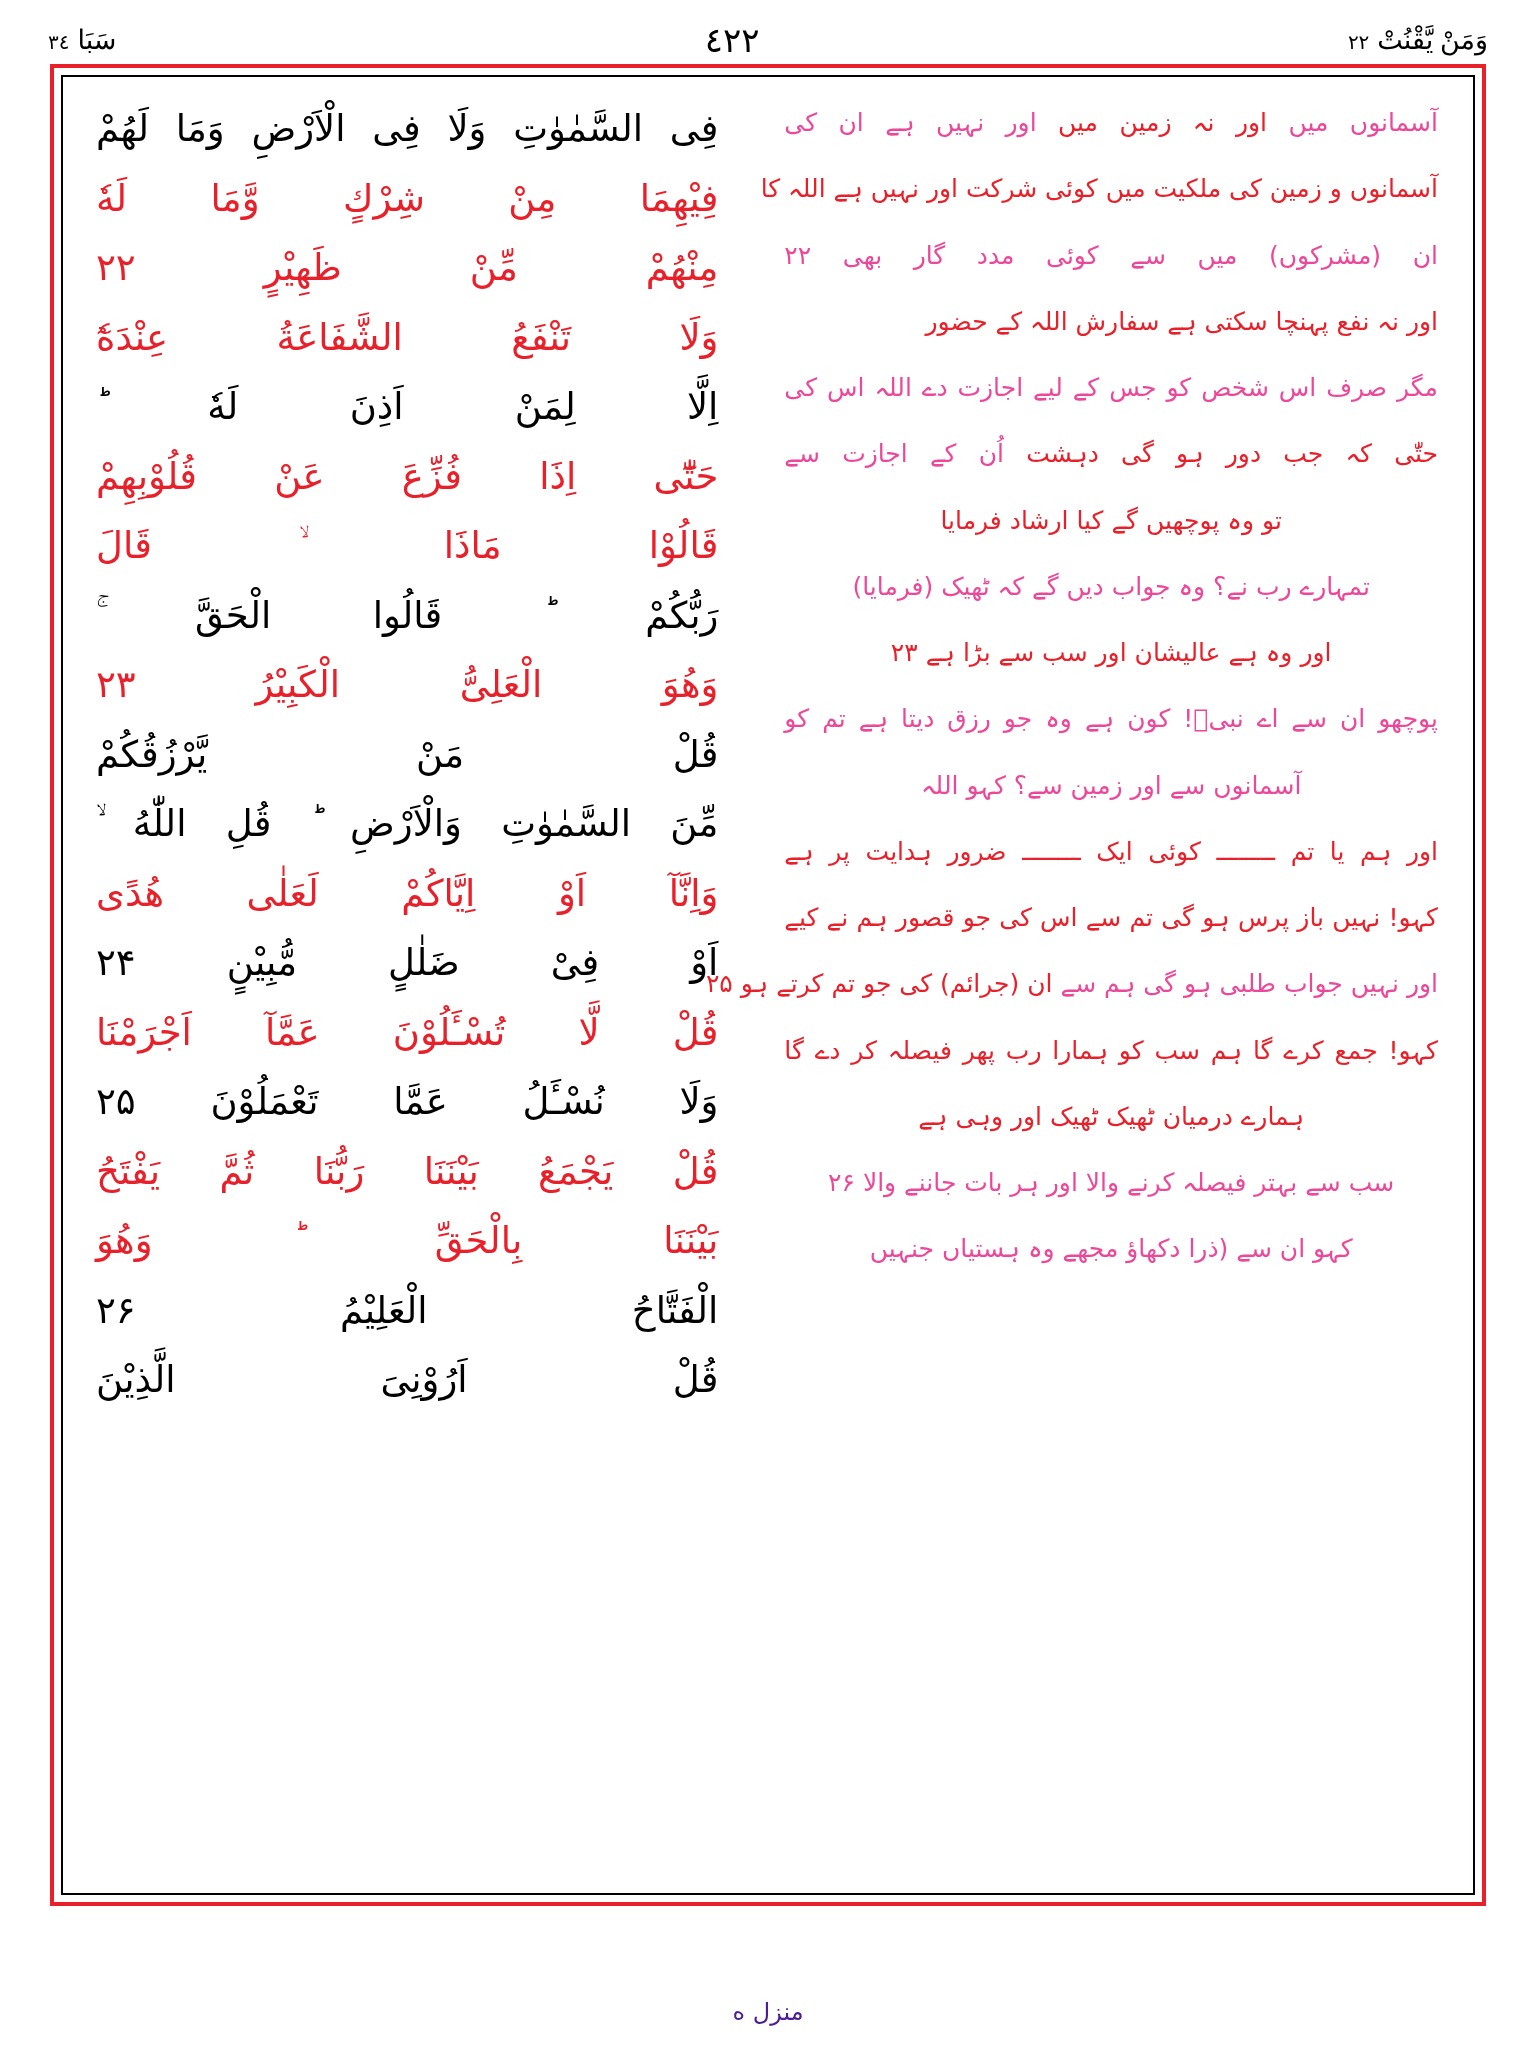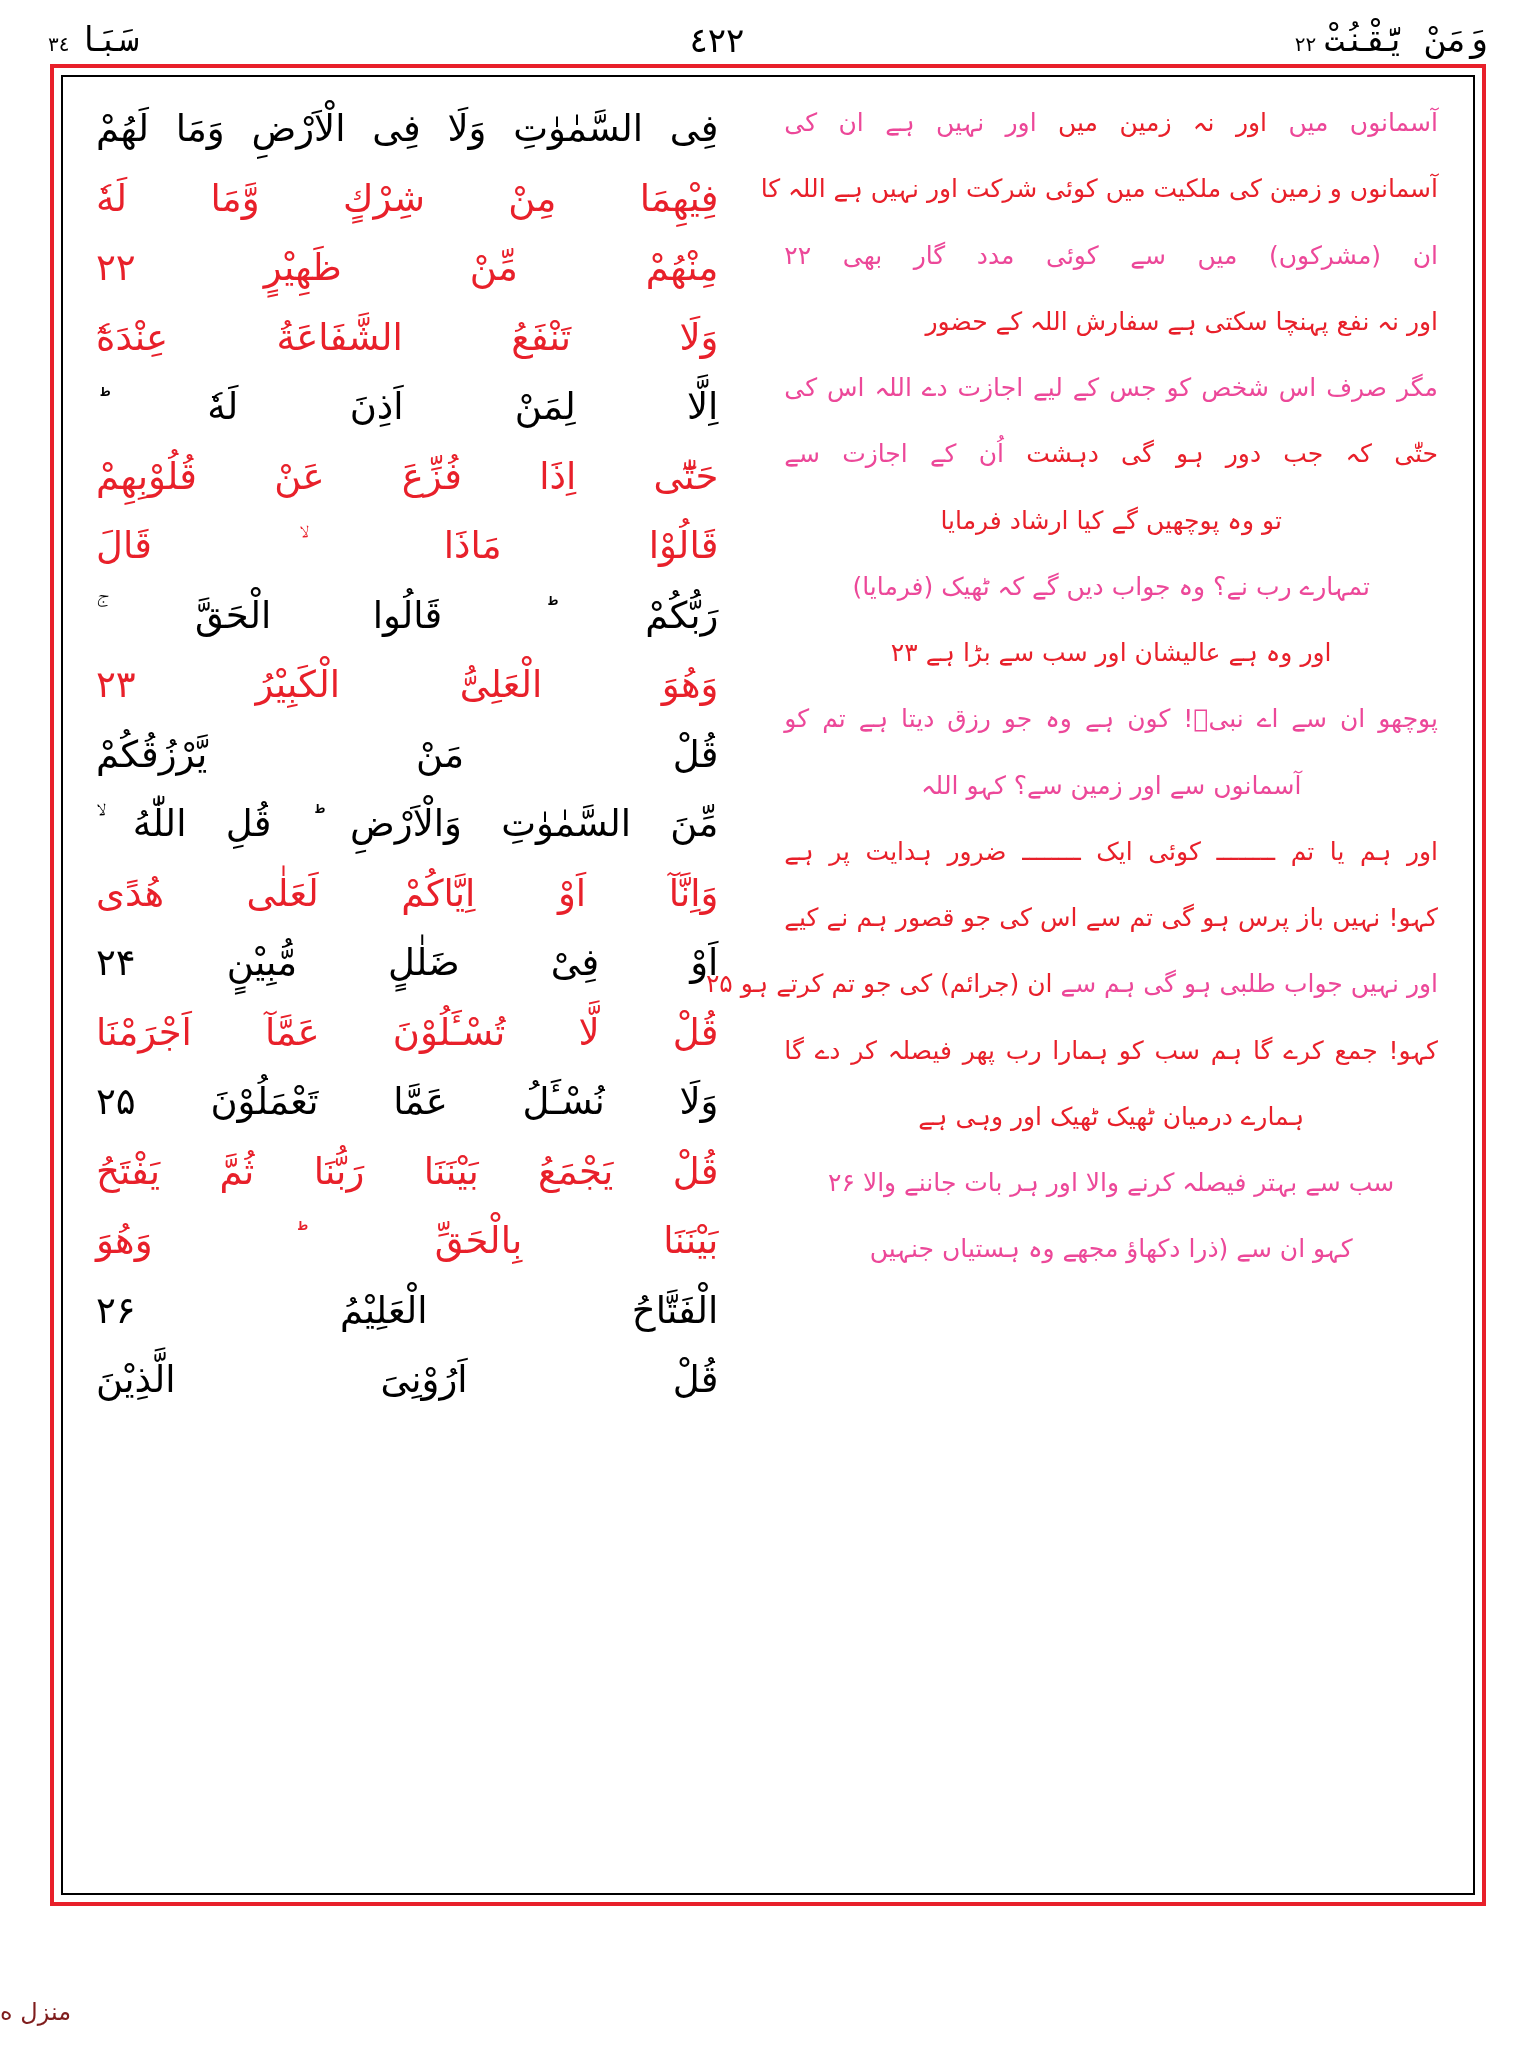--- a/index.html
+++ b/index.html
@@ -35,23 +35,23 @@
     direction: rtl;
   }
   .header .hdr-right,
   .header .hdr-left {
     display: flex;
     align-items: baseline;
     gap: 8px;
     white-space: nowrap;
   }
   .hdr-main {
-    font-size: 34px;
+    font-size: 27px;
     color: #000;
-    font-family: Liberation Mono, monospace;
+    font-family: Liberation Serif, serif;
   }
   .hdr-sub {
     font-size: 20px;
     color: #000;
     font-family: "DejaVu Sans", sans-serif;
   }
   .page-number {
     font-size: 34px;
     color: #000;
     font-family: "DejaVu Sans", sans-serif;
@@ -142,23 +142,24 @@
   }
   .uline .rd { color: #e8202a; margin-top: 27px; }
   .uline .bk { color: #ec4899; }
 
   
   .footer {
     position: absolute;
     bottom: 22px;
     left: 0;
     width: 100%;
+    text-align: center;
     font-family: "DejaVu Sans", sans-serif;
     font-size: 24px;
-    color: #7f1d1d;
+    color: #4c1d95;
   }
 </style>
 </head>
 <body>
 
 <div class="page">
 
   <div class="header">
     <div class="hdr-right">
       <span class="hdr-main">وَمَنْ يَّقْنُتْ</span>

